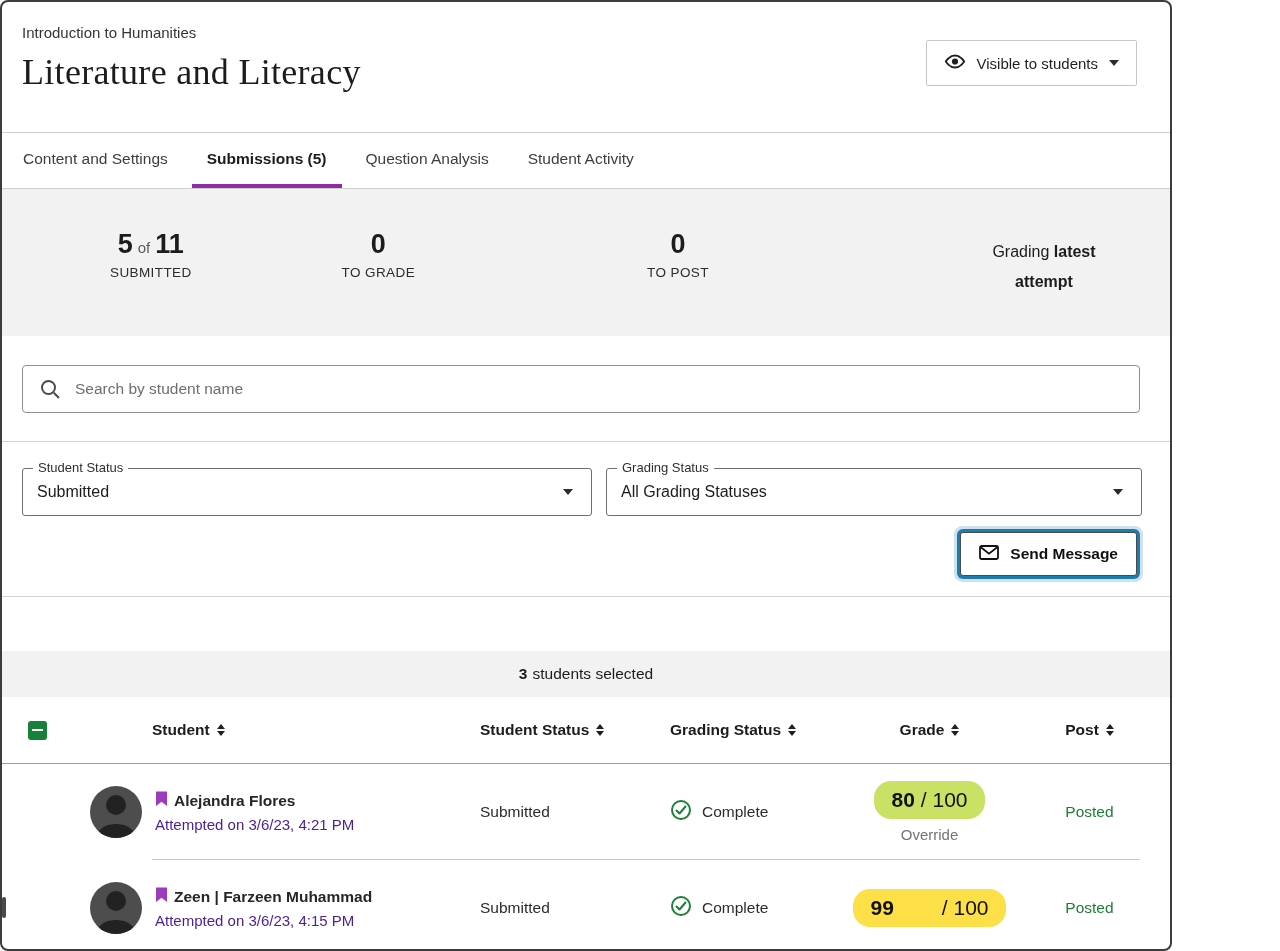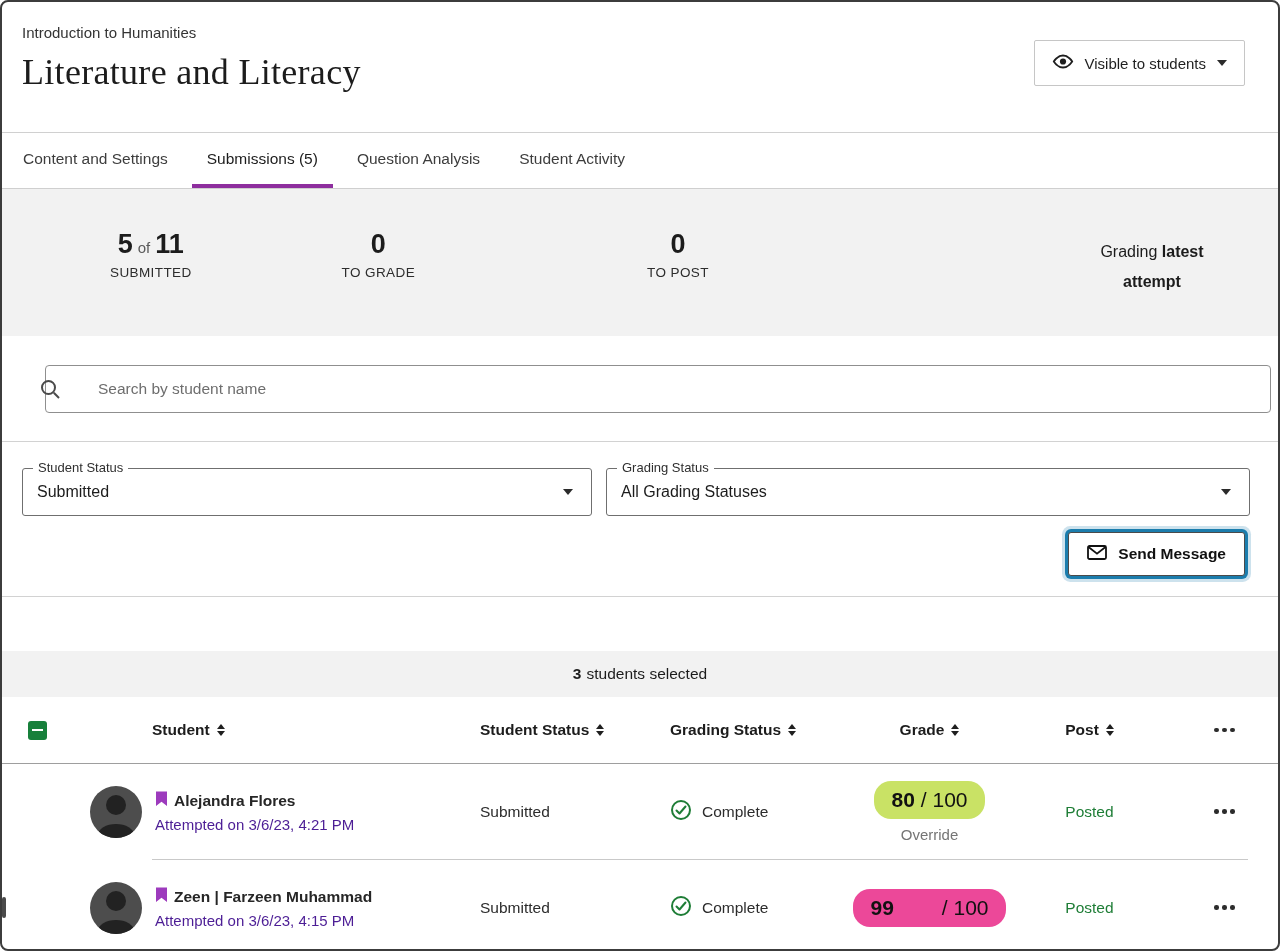--- a/index.html
+++ b/index.html
@@ -1,54 +1,54 @@
 <!DOCTYPE html>
 <html><head>
 <meta charset="utf-8">
 <style>
   * { box-sizing: border-box; margin: 0; padding: 0; }
   html,body { background:#fff; }
   body { font-family:"Liberation Sans", sans-serif; color:#1f1f1f; }
   .page {
-    width:1280px; height:951px; border:2px solid #3c3c3c; border-radius:8px;
+    width:1172px; height:951px; border:2px solid #3c3c3c; border-radius:8px;
     overflow:hidden; background:#fff; position:relative;
   }
 
   
   .header { position:relative; padding:22px 32px 16px 20px; border-bottom:1px solid #d0d0d0; height:131px; }
   .course-name { font-size:15px; color:#343434; }
   .page-title { font-family:"Liberation Serif", serif; font-size:36px; color:#1c1c1c; margin-top:10px; letter-spacing:.3px; }
   .visibility-btn {
     position:absolute; right:33px; top:38px; height:46px; display:flex; align-items:center; gap:11px;
     padding:0 17px; background:#fff; border:1px solid #c6c6c6; border-radius:2px; font-size:15px; color:#1f1f1f; cursor:pointer;
   }
   .caret-down { width:0; height:0; border-left:5px solid transparent; border-right:5px solid transparent; border-top:6px solid #2b2b2b; }
 
   
   .tabbar { display:flex; height:56px; border-bottom:1px solid #cfcfcf; padding-left:6px;gap:9px; }
   .tab { display:flex; align-items:center; padding:0 15px; font-size:15.5px; color:#3d3d3d; border-bottom:4px solid transparent; cursor:pointer; }
-  .tab.active { font-weight:normal; color:#1c1c1c; border-bottom-color:#8e2e9e; }
+  .tab.active { font-weight:bold; color:#1c1c1c; border-bottom-color:#8e2e9e; }
 
   
   .stats { background:#f2f2f2; height:147px; display:flex; padding:40px 56px 0 108px; }
   .stat { }
   .stat-nums { font-size:27px; font-weight:bold; color:#1c1c1c;text-align:center; }
   .stat-of { font-size:15px; font-weight:normal; color:#5a5a5a; margin:0 5px; }
   .stat-label { font-size:13.5px; color:#2d2d2d; margin-top:5px; letter-spacing:.4px; }
   .stat-tograde { margin-left:150px; }
   .stat-topost { margin-left:232px; }
   .grading-mode { margin-left:auto; width:140px; text-align:center; font-size:16px; color:#1c1c1c; line-height:1.85; margin-top:8px; }
   .grading-mode b { font-weight:bold; }
 
   
   .search-section { padding:29px 30px 28px 20px; }
   .search-wrap { position:relative; }
   .search-input {
     width:100%; height:48px; border:1px solid #8f8f8f; border-radius:4px; padding:0 16px 0 52px;
-    font-size:15.5px; color:#333; font-family:"Liberation Sans", sans-serif; outline:none; background:#fff;margin-left:23px;
+    font-size:15.5px; color:#333; font-family:"Liberation Sans", sans-serif; outline:none; background:#fff;
   }
   .search-input::placeholder { color:#6e6e6e; opacity:1; }
   .search-icon { position:absolute; left:17px; top:13px; }
 
   .divider { border-top:1px solid #d2d2d2; }
 
   
   .filters { display:flex; gap:14px; padding:26px 28px 0 20px; }
   .select-box { position:relative; height:48px; border:1px solid #6f6f6f; border-radius:3px; background:#fff; display:flex; align-items:center; padding:0 18px 0 14px; cursor:pointer; }
   .select-box .floating-label { position:absolute; top:-9px; left:10px; background:#fff; padding:0 5px; font-size:13px; color:#2f2f2f; }
@@ -329,21 +329,21 @@
     <div class="cell-gstatus">
       <span>
         <svg width="22" height="22" viewBox="0 0 22 22">
             <circle cx="11" cy="11" r="9" fill="#fff" stroke="#1e7d36" stroke-width="2"></circle>
             <path d="M6.5 11.5 L9.5 14.5 L15.5 7.5" fill="none" stroke="#1e7d36" stroke-width="2" stroke-linecap="round" stroke-linejoin="round"></path>
           </svg>
       </span>
       <span>Complete</span>
     </div>
     <div class="cell-grade">
-      <div class="grade-pill" style="background-color: #ec4899; gap: 48px;">
+      <div class="grade-pill" style="background-color: #fde047; gap: 48px;">
         <span class="gv">99</span>
         <span>/ 100</span>
       </div>
 
     </div>
     <div class="cell-post">Posted</div>
     <div class="cell cell-menu" style="display:flex;">
       <span class="menu-dots">
           <i></i>
           <i></i>

